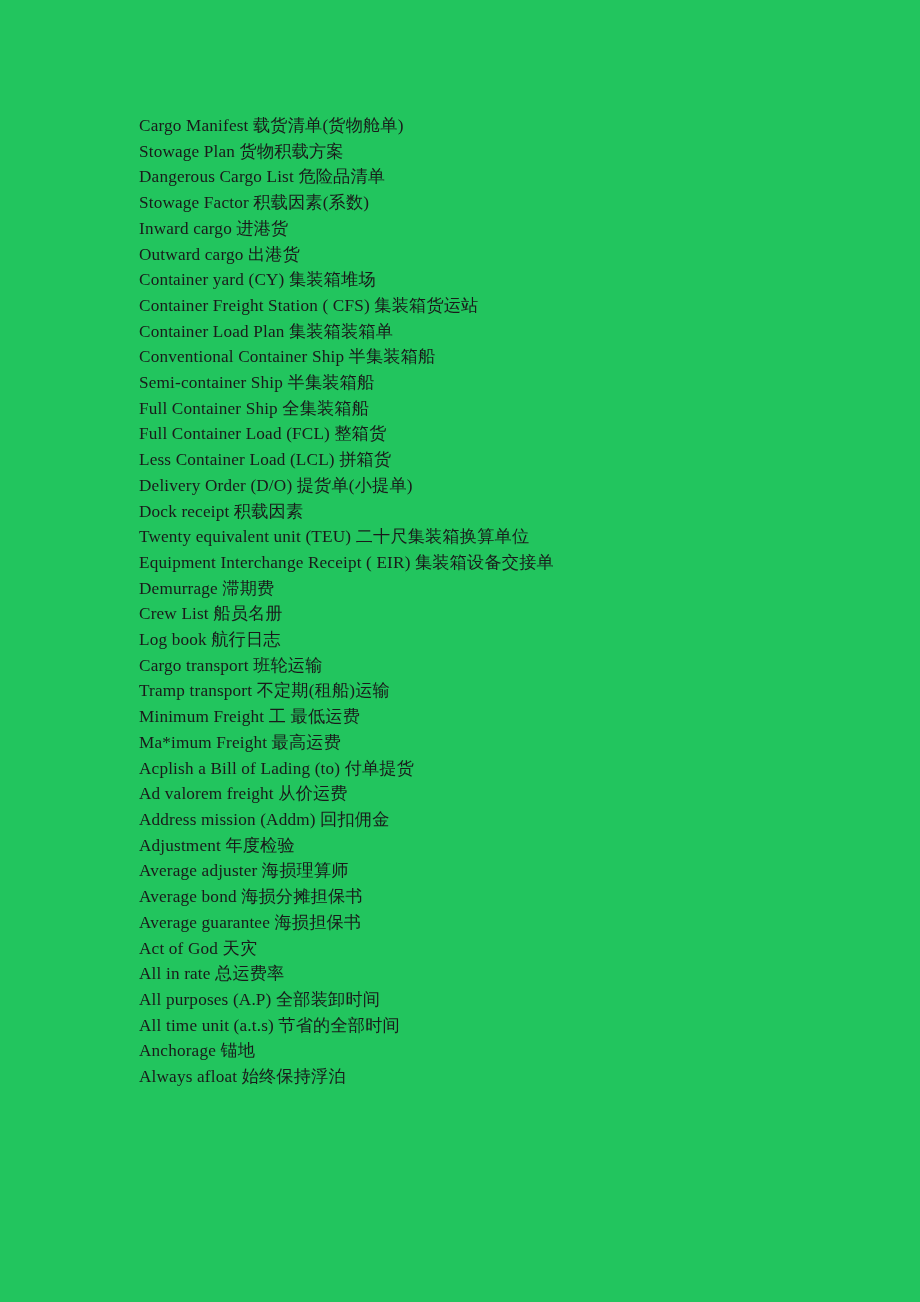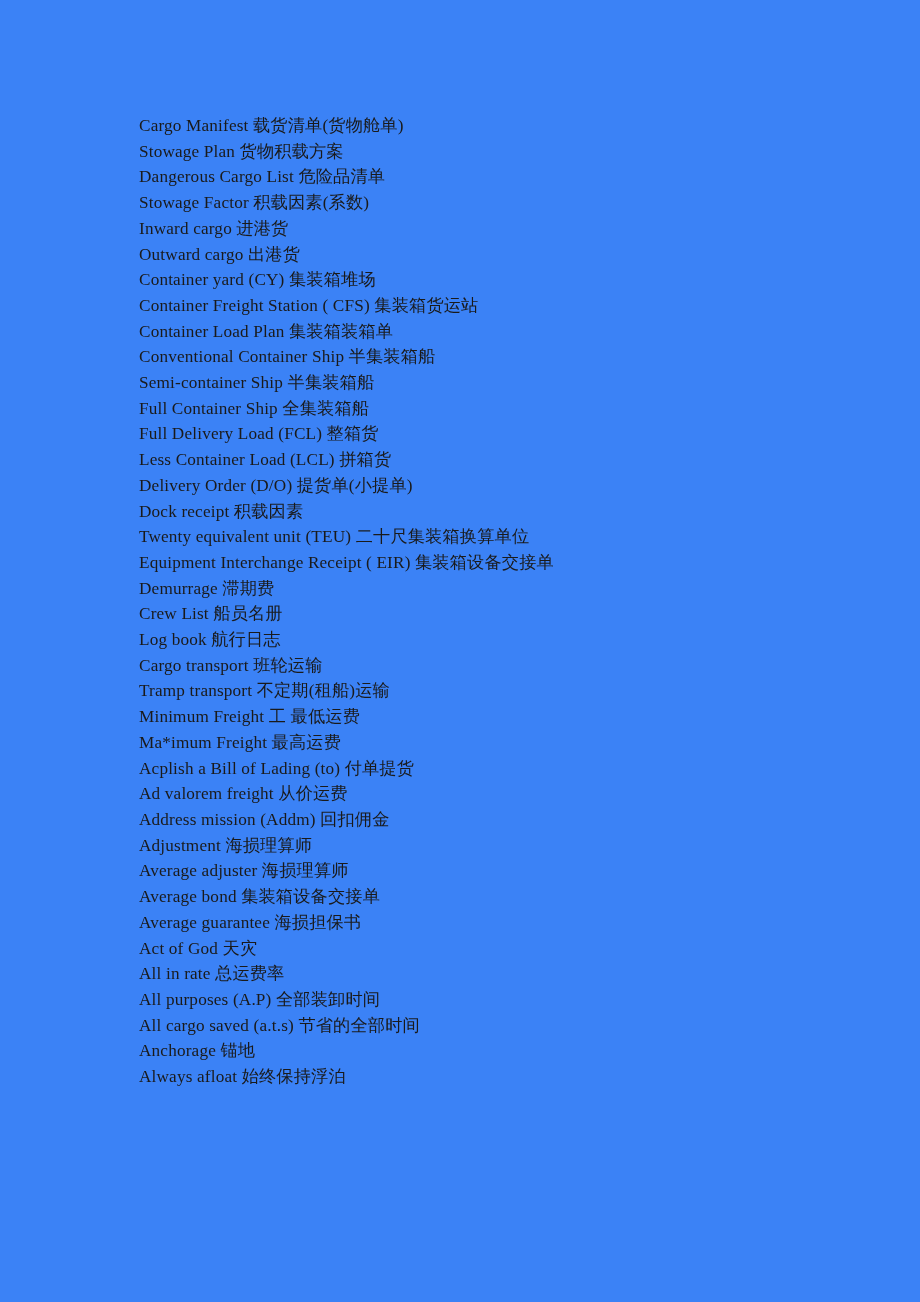--- a/index.html
+++ b/index.html
@@ -13,21 +13,21 @@
     height: 1302px;
     overflow: hidden;
     font-family: "Liberation Serif", "DejaVu Serif", serif;
     color: #1a1a1a;
     -webkit-font-smoothing: antialiased;
   }
   .page {
     position: relative;
     width: 920px;
     height: 1302px;
-    background: #3b82f6;
+    background: #22c55e;
     box-sizing: border-box;
   }
   .glossary {
     position: absolute;
     left: 139px;
     top: 113px;
     width: 700px;
     margin: 0;
     padding: 0;
     list-style: none;
@@ -50,40 +50,40 @@
       <li class="glossary-line">Dangerous Cargo List 危险品清单</li>
       <li class="glossary-line">Stowage Factor 积载因素(系数)</li>
       <li class="glossary-line">Inward cargo 进港货</li>
       <li class="glossary-line">Outward cargo 出港货</li>
       <li class="glossary-line">Container yard (CY) 集装箱堆场</li>
       <li class="glossary-line">Container Freight Station ( CFS) 集装箱货运站</li>
       <li class="glossary-line">Container Load Plan 集装箱装箱单</li>
       <li class="glossary-line">Conventional Container Ship 半集装箱船</li>
       <li class="glossary-line">Semi-container Ship 半集装箱船</li>
       <li class="glossary-line">Full Container Ship 全集装箱船</li>
-      <li class="glossary-line">Full Delivery Load (FCL) 整箱货</li>
+      <li class="glossary-line">Full Container Load (FCL) 整箱货</li>
       <li class="glossary-line">Less Container Load (LCL) 拼箱货</li>
       <li class="glossary-line">Delivery Order (D/O) 提货单(小提单)</li>
       <li class="glossary-line">Dock receipt 积载因素</li>
       <li class="glossary-line">Twenty equivalent unit (TEU) 二十尺集装箱换算单位</li>
       <li class="glossary-line">Equipment Interchange Receipt ( EIR) 集装箱设备交接单</li>
       <li class="glossary-line">Demurrage 滞期费</li>
       <li class="glossary-line">Crew List 船员名册</li>
       <li class="glossary-line">Log book 航行日志</li>
       <li class="glossary-line">Cargo transport 班轮运输</li>
       <li class="glossary-line">Tramp transport 不定期(租船)运输</li>
       <li class="glossary-line">Minimum Freight 工 最低运费</li>
       <li class="glossary-line">Ma*imum Freight 最高运费</li>
       <li class="glossary-line">Acplish a Bill of Lading (to) 付单提货</li>
       <li class="glossary-line">Ad valorem freight 从价运费</li>
       <li class="glossary-line">Address mission (Addm) 回扣佣金</li>
-      <li class="glossary-line">Adjustment 海损理算师</li>
+      <li class="glossary-line">Adjustment 年度检验</li>
       <li class="glossary-line">Average adjuster 海损理算师</li>
-      <li class="glossary-line">Average bond 集装箱设备交接单</li>
+      <li class="glossary-line">Average bond 海损分摊担保书</li>
       <li class="glossary-line">Average guarantee 海损担保书</li>
       <li class="glossary-line">Act of God 天灾</li>
       <li class="glossary-line">All in rate 总运费率</li>
       <li class="glossary-line">All purposes (A.P) 全部装卸时间</li>
-      <li class="glossary-line">All cargo saved (a.t.s) 节省的全部时间</li>
+      <li class="glossary-line">All time unit (a.t.s) 节省的全部时间</li>
       <li class="glossary-line">Anchorage 锚地</li>
       <li class="glossary-line">Always afloat 始终保持浮泊</li>
     </ul>
 </div>
 
 </body></html>

